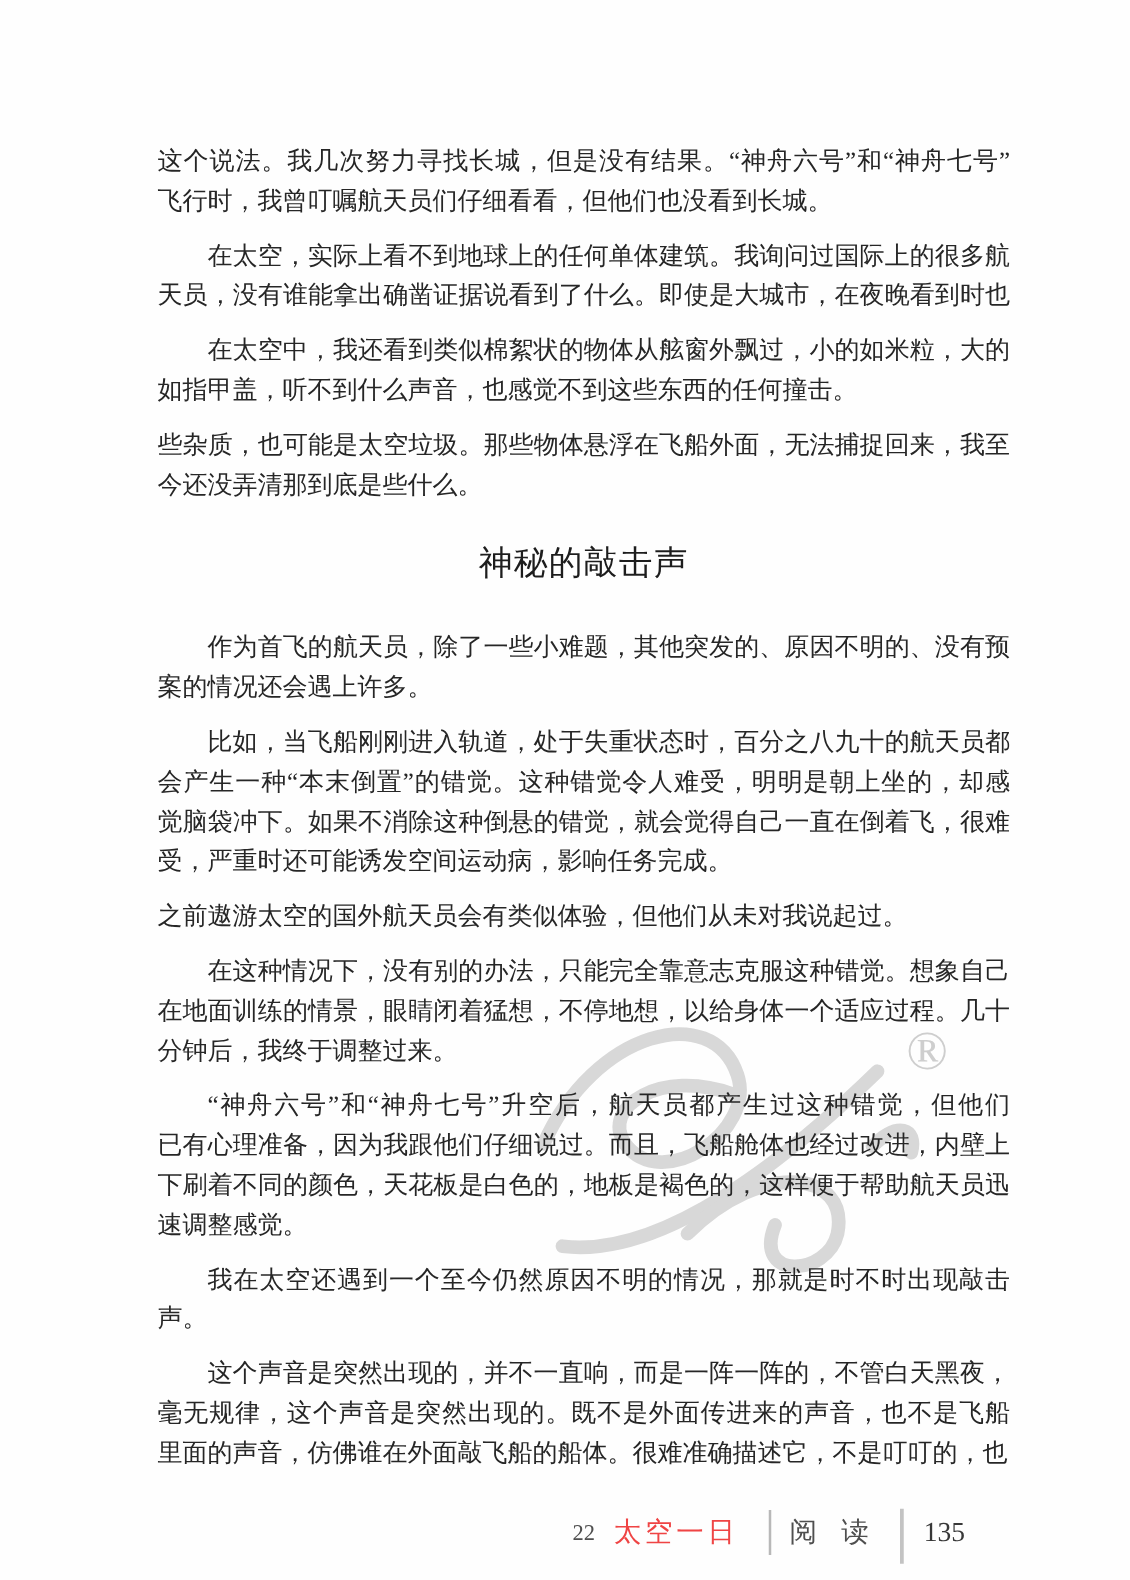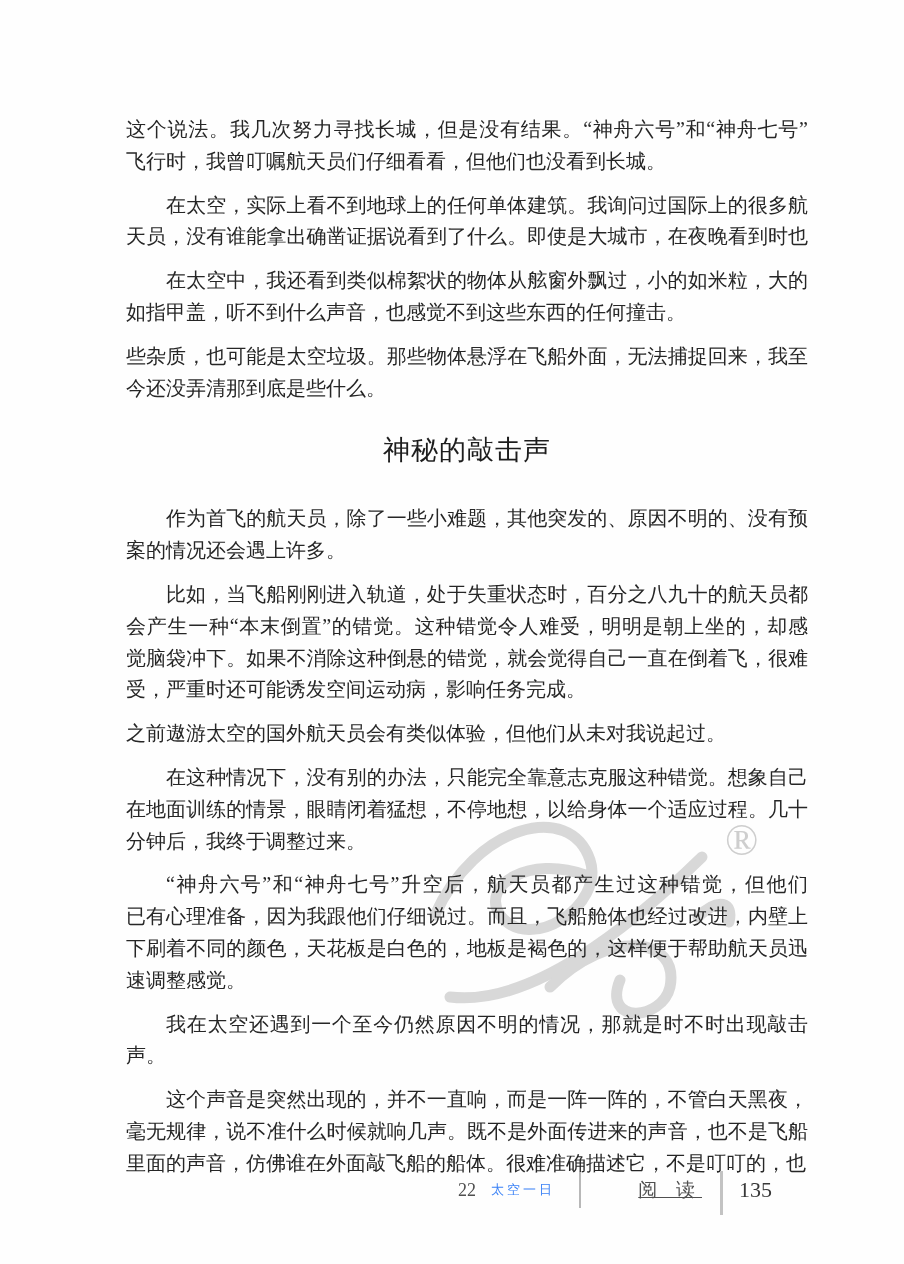--- a/index.html
+++ b/index.html
@@ -52,21 +52,21 @@
     font-weight: normal;
     font-size: 27px;
     line-height: 38px;
     margin: 27px 0 34px 0;
     color: #1d1d1d;
     letter-spacing: 1px;
   }
   .footer {
     position: absolute;
     left: 0;
-    top: 1168px;
+    top: 1204px;
     width: 866px;
     height: 48px;
     z-index: 1;
     color: #4a4a4a;
   }
   .footer-left {
     position: absolute;
     left: 458px;
     top: 0;
     display: flex;
@@ -80,41 +80,40 @@
     display: flex;
     align-items: center;
     height: 44px;
   }
   .lesson-number {
     font-size: 18px;
     color: #4f4f4f;
     margin-right: 15px;
   }
   .lesson-title {
-    font-size: 13px;
+    font-size: 22px;
     letter-spacing: 3px;
-    color: #3b82f6;
+    color: #ef4444;
     margin-right: 24px;
   }
   .footer-rule {
     width: 2px;
     height: 36px;
     background: #b8b8b8;
   }
   .footer-rule.right-rule {
     height: 44px;
     width: 3px;
     background: #c3c3c3;
     margin: 6px 16px 0 18px;
   }
   .section-label {
-    font-size: 19px;
+    font-size: 22px;
     letter-spacing: 7px;
     color: #4f4f4f;
-    text-decoration: underline;
   }
   .page-number {
     font-size: 22px;
     color: #383838;
   }
 </style>
 </head>
 <body>
 
 <div class="page">
@@ -171,21 +170,21 @@
         <div class="line indent">“神舟六号”和“神舟七号”升空后，航天员都产生过这种错觉，但他们</div>
         <div class="line">已有心理准备，因为我跟他们仔细说过。而且，飞船舱体也经过改进，内壁上</div>
         <div class="line">下刷着不同的颜色，天花板是白色的，地板是褐色的，这样便于帮助航天员迅</div>
         <div class="line last">速调整感觉。</div>
       </div>
       <div class="para">
         <div class="line last indent">我在太空还遇到一个至今仍然原因不明的情况，那就是时不时出现敲击声。</div>
       </div>
       <div class="para">
         <div class="line indent">这个声音是突然出现的，并不一直响，而是一阵一阵的，不管白天黑夜，</div>
-        <div class="line">毫无规律，说不准什么时候就响几声。既不是外面传进来的声音，也不是飞船</div>
+        <div class="line">毫无规律，这个声音是突然出现的。既不是外面传进来的声音，也不是飞船</div>
         <div class="line last">里面的声音，仿佛谁在外面敲飞船的船体。很难准确描述它，不是叮叮的，也</div>
       </div>
     </div>
 
   <div class="footer">
     <div class="footer-left">
       <span class="lesson-number">22</span>
       <span class="lesson-title">太空一日</span>
       <span class="footer-rule"></span>
     </div>

